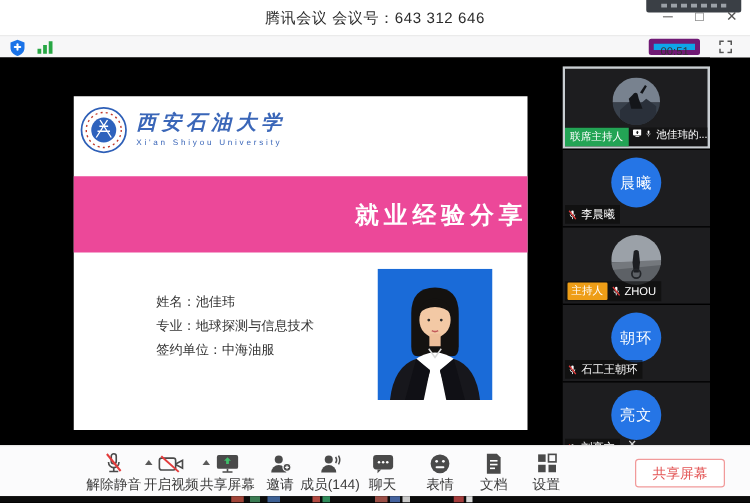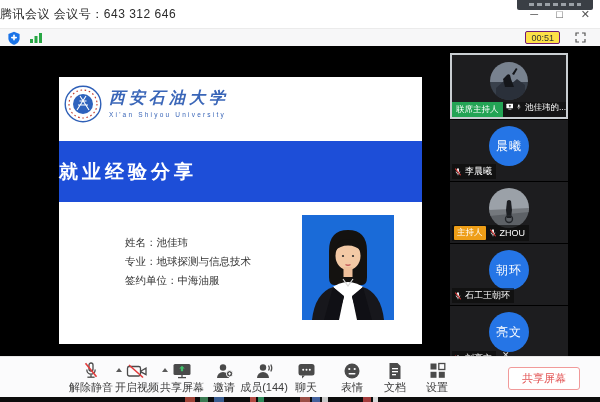--- a/index.html
+++ b/index.html
@@ -1,43 +1,43 @@
 <!DOCTYPE html>
 <html><head>
 <meta charset="utf-8">
 <style>
   * { margin:0; padding:0; box-sizing:border-box; }
   html,body { width:600px; height:402px; overflow:hidden; font-family:"Liberation Sans","DejaVu Sans",sans-serif; background:#000; }
   .stage { position:relative; width:600px; height:402px; background:#000; }
 
   
   .titlebar { position:absolute; top:0; left:0; width:600px; height:28px; background:#ffffff; }
-  .titlebar .title { line-height:28px; text-align:left; font-size:12px; color:#2b2b2b; letter-spacing:.5px; }
+  .titlebar .title { line-height:28px; text-align:center; font-size:12px; color:#2b2b2b; letter-spacing:.5px; }
   .win-controls { position:absolute; right:10px; top:6px; display:flex; gap:18px; align-items:center; color:#555; font-size:11px; line-height:16px; }
   .win-controls span { cursor:default; }
   .tooltip-cut { position:absolute; right:7px; top:0; width:76px; height:10px; background:#3a3f45; border-radius:0 0 2px 2px; z-index:6; overflow:hidden; }
   .tooltip-cut i { display:block; margin:3px auto 0; width:52px; height:3px;
      background:repeating-linear-gradient(90deg,#9aa0a6 0 5px,transparent 5px 8px); }
 
   
   .statusbar { position:absolute; top:28px; left:0; width:600px; height:18px; background:#f7f7f8; border-top:1px solid #ebebeb; }
   .statusbar .left { position:absolute; left:7px; top:2px; display:flex; gap:8px; align-items:center; }
-  .timerbox { position:absolute; right:40px; top:2px; height:13px; line-height:12px; padding:0 5px; font-size:9px; color:#333; border:1px solid #701a75; border-radius:2px; background:#fde047; }
+  .timerbox { position:absolute; right:40px; top:2px; height:13px; line-height:12px; padding:0 5px; font-size:9px; color:#333; border:4px solid #701a75; border-radius:2px; background:#0ea5e9; }
   .fs-icon { position:absolute; right:14px; top:3px; }
 
   
   .main { position:absolute; top:46px; left:0; width:568px; height:310px; background:#000; }
 
   
   .slide { position:absolute; left:59px; top:31px; width:363px; height:267px; background:#ffffff; }
   .logo { position:absolute; left:5px; top:8px; display:flex; align-items:flex-start; }
   .logo-text { margin-left:7px; padding-top:3px; }
   .logo-cn { font-family:"DejaVu Serif","Liberation Serif",serif; font-style:italic; font-weight:bold; font-size:16px; color:#3a66b8; letter-spacing:4px; }
   .logo-en { margin-top:2px; font-size:6.5px; color:#3a66b8; letter-spacing:2.2px; }
-  .banner { position:absolute; left:0; top:64px; width:363px; height:61px; background:#1d4ed8; display:flex; align-items:center; justify-content:flex-start; }
+  .banner { position:absolute; left:0; top:64px; width:363px; height:61px; background:#ec4899; display:flex; align-items:center; justify-content:flex-end; }
   .banner-title { color:#fff; font-size:19px; font-weight:bold; letter-spacing:4px; }
   .info { position:absolute; left:66px; top:156px; font-size:10.5px; color:#333; line-height:19px; }
   .photo { position:absolute; left:243px; top:138px; width:92px; height:105px; }
 
   
   .chevron { position:absolute; left:468px; top:155px; color:#e8e8e8; font-size:15px; width:16px; height:22px; text-align:center; line-height:22px; }
 
   
   .sidebar { position:absolute; top:7px; right:0; width:118px; height:303px; overflow:hidden; background:#000; }
   .tile { position:relative; width:118px; background:#1d1d1f; border-top:1px solid #000; }

